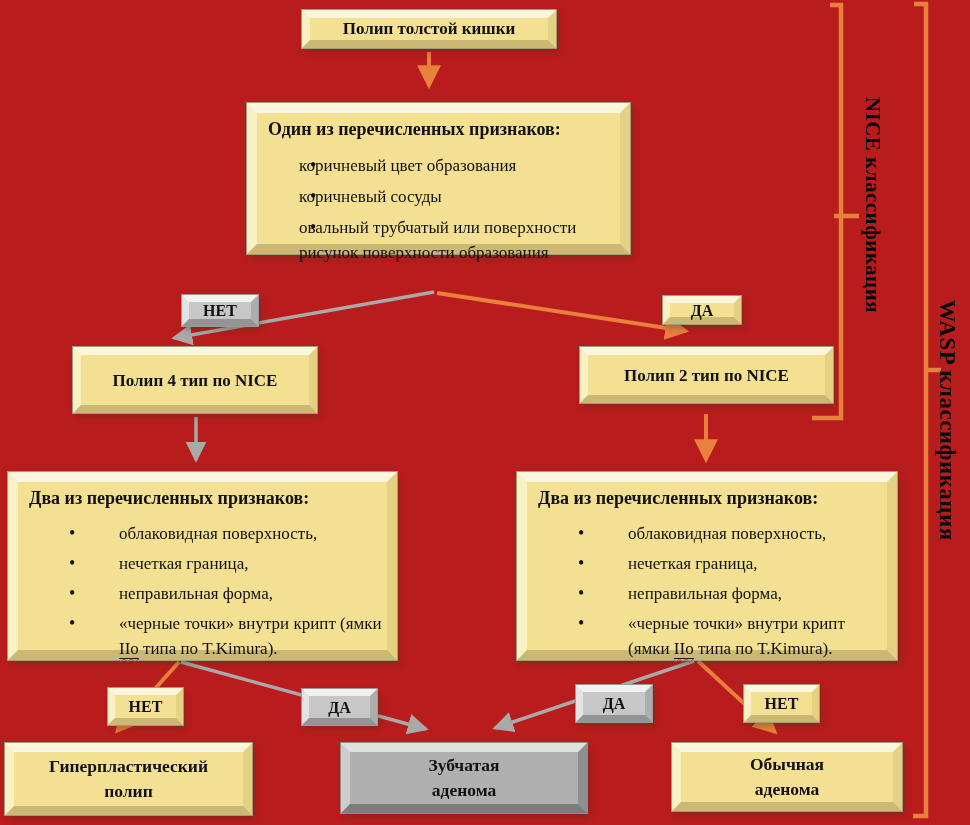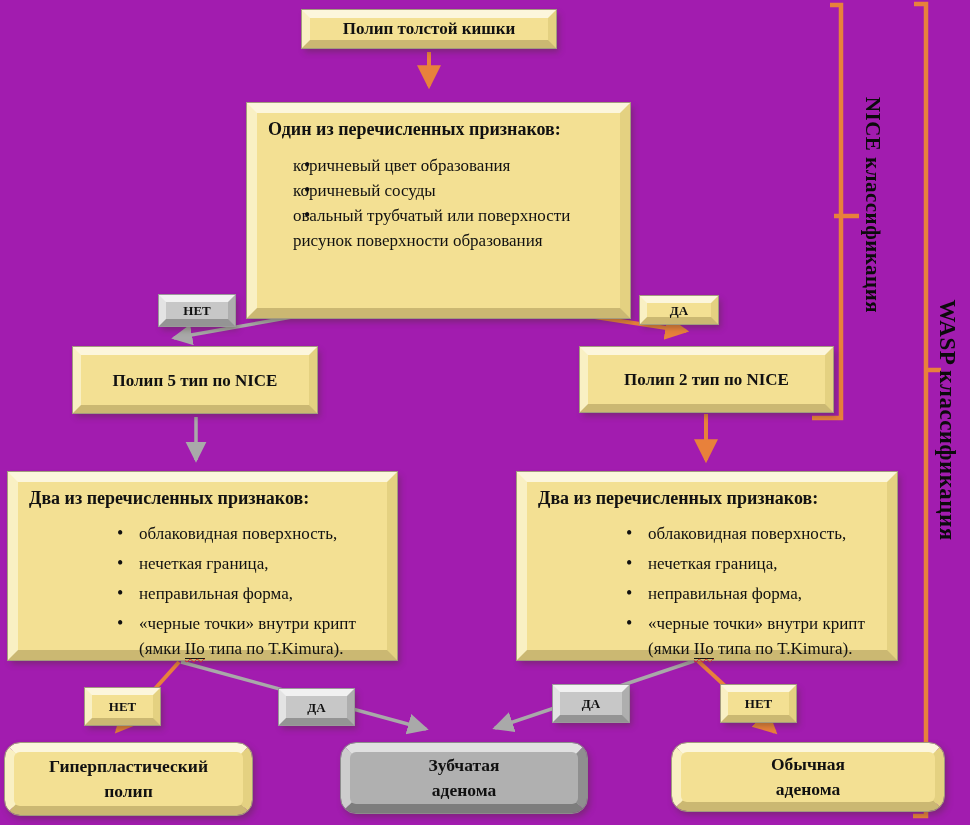--- a/index.html
+++ b/index.html
@@ -6,53 +6,53 @@
   :root{
     --accent-orange:#E8813B;
     --connector-gray:#A9A9A9;
     --box-yellow:#F3E093;
     --box-gray:#C7C7C7;
     --box-gray-dark:#B0B0B0;
     --squiggle-red:#D93025;
     --text:#111111;
   }
   #stage{
-    position:relative;width:970px;height:825px;background:#a21caf;overflow:hidden;
+    position:relative;width:970px;height:825px;background:#b91c1c;overflow:hidden;
     font-family:"Liberation Serif","DejaVu Serif",serif;color:var(--text);
   }
   #wires{position:absolute;left:0;top:0;width:970px;height:825px;z-index:1;pointer-events:none;}
   .ln{fill:none;stroke-linecap:butt;}
   .ln-o{stroke:var(--accent-orange);stroke-width:4;}
   .ln-g{stroke:var(--connector-gray);stroke-width:3.5;}
   .br{stroke-width:4.5;}
   .hd-o{fill:var(--accent-orange);}
   .hd-g{fill:var(--connector-gray);}
 
   .box{
     position:absolute;box-sizing:border-box;z-index:2;
     display:flex;flex-direction:column;align-items:center;justify-content:center;
     text-align:center;font-weight:bold;color:var(--text);
     border-style:solid;
     box-shadow:2.5px 3.5px 6px rgba(60,55,30,.35);
   }
   .bevel-y{background:var(--box-yellow);border-color:#FCF6DC #E4D181 #CBB872 #F9F0C3;outline:1px solid #A39B7E;}
   .bevel-g{background:var(--box-gray);border-color:#F1F1F1 #AEAEAE #949494 #E3E3E3;outline:1px solid #9a9a9a;}
   .bevel-gd{background:var(--box-gray-dark);border-color:#E0E0E0 #8F8F8F #7D7D7D #CDCDCD;outline:1px solid #8c8c8c;}
-  .bv7{border-width:7px;} .bv8{border-width:8px;} .bv9{border-width:9px;border-radius:15px;} .bv10{border-width:10px;}
+  .bv7{border-width:7px;} .bv8{border-width:8px;} .bv9{border-width:9px;} .bv10{border-width:10px;}
 
   .content{display:block;text-align:left;}
   .ctitle{font-weight:bold;font-size:18px;line-height:22px;margin:5px 0 0 0;padding-left:11px;}
   ul.blist{list-style:none;margin:13px 0 0 0;padding:0;font-weight:normal;font-size:17px;}
-  .main-box ul.blist li{position:relative;padding-left:36px;line-height:25px;margin:0;}
+  .main-box ul.blist li{position:relative;padding-left:36px;line-height:25px;margin:6px;}
   .main-box ul.blist li::before{content:"\2022";position:absolute;left:47px;font-size:18px;}
   .crit-box ul.blist{margin-top:12px;}
-  .crit-box ul.blist li{position:relative;padding-left:73px;line-height:25px;margin-bottom:5px;margin-left:48px;}
+  .crit-box ul.blist li{position:relative;padding-left:101px;line-height:25px;margin-bottom:5px;}
   .crit-box ul.blist li::before{content:"\2022";position:absolute;left:51px;font-size:18px;}
 
-  .lbl{font-size:13px;line-height:17px;}
+  .lbl{font-size:16px;line-height:17px;margin-left:23px;}
   .two-line{font-size:17px;line-height:25px;}
   .res{font-size:17.5px;line-height:25px;}
 
   .marked{border-bottom:1.5px solid #161616;text-decoration:underline wavy var(--squiggle-red);text-decoration-thickness:1px;text-underline-offset:4px;}
   .squig{text-decoration:underline wavy var(--squiggle-red);text-decoration-thickness:1px;text-underline-offset:3px;}
 
   .vlabel{
     position:absolute;z-index:2;white-space:nowrap;font-weight:bold;color:#0b0b0b;
     transform:translate(-50%,-50%) rotate(90deg);transform-origin:center;
   }
@@ -87,40 +87,40 @@
     <path class="ln ln-o br" d="M830,5 H841 V418 H812"></path>
     <path class="ln ln-o br" d="M834,216 H859"></path>
     <path class="ln ln-o br" d="M914,4 H926 V816 H913"></path>
     <path class="ln ln-o br" d="M926,370 H941"></path>
   </svg>
 
   <div class="box bevel-y bv8" style="left:302px;top:10px;width:254px;height:38px;font-size:17px;">
     <span>Полип толстой кишки</span>
   </div>
 
-  <div class="box content main-box bevel-y bv10" style="left:247px;top:103px;width:383px;height:215px;">
+  <div class="box content main-box bevel-y bv10" style="left:247px;top:103px;width:383px;height:151px;">
     <div class="ctitle">Один из перечисленных признаков:</div>
     <ul class="blist">
       <li>коричневый цвет образования</li>
       <li>коричневый сосуды</li>
       <li>овальный трубчатый или поверхности рисунок поверхности образования</li>
     </ul>
   </div>
 
   <div class="box bevel-g bv7 lbl" style="left:159px;top:295px;width:76px;height:31px;">
     <span>НЕТ</span>
   </div>
   <div class="box bevel-y bv7 lbl" style="left:640px;top:296px;width:78px;height:28px;">
     <span>ДА</span>
   </div>
 
   <div class="box bevel-y bv8 two-line" style="left:73px;top:347px;width:244px;height:66px;">
-    <span>Полип 5 тип по NICE</span>
+    <span>Полип 4 тип по NICE</span>
   </div>
-  <div class="box bevel-y bv8 two-line" style="left:580px;top:347px;width:253px;height:65px;">
+  <div class="box bevel-y bv8 two-line" style="left:580px;top:347px;width:253px;height:56px;">
     <span>Полип 2 тип по NICE</span>
   </div>
 
   <div class="box content crit-box bevel-y bv10" style="left:8px;top:472px;width:389px;height:188px;">
     <div class="ctitle">Два из перечисленных признаков:</div>
     <ul class="blist">
       <li>облаковидная поверхность,</li>
       <li>нечеткая граница,</li>
       <li>неправильная форма,</li>
       <li><span>«черные точки» внутри крипт (ямки </span><span class="marked">IIо</span><span> типа по T.Kimura).</span></li>
@@ -151,21 +151,21 @@
   </div>
 
   <div class="box bevel-y bv9 res" style="left:5px;top:743px;width:247px;height:72px;">
     <span>Гиперпластический</span>
     <span>полип</span>
   </div>
   <div class="box bevel-gd bv9 res" style="left:341px;top:743px;width:246px;height:70px;">
     <span>Зубчатая</span>
     <span>аденома</span>
   </div>
-  <div class="box bevel-y bv9 res" style="left:672px;top:743px;width:272px;height:68px;">
+  <div class="box bevel-y bv9 res" style="left:672px;top:743px;width:230px;height:68px;">
     <span>Обычная</span>
     <span>аденома</span>
   </div>
 
   <div class="vlabel" id="nice-label">NICE классификация</div>
   <div class="vlabel" id="wasp-label">WASP классификация</div>
 
 </div>
 
 </body></html>

